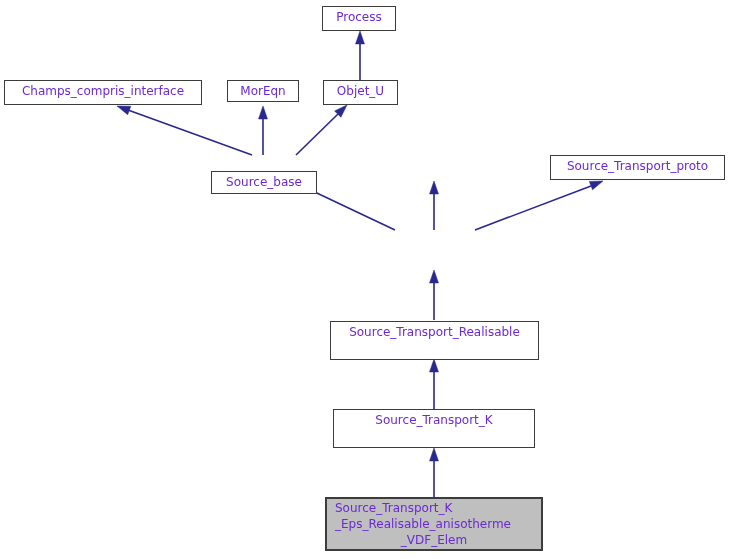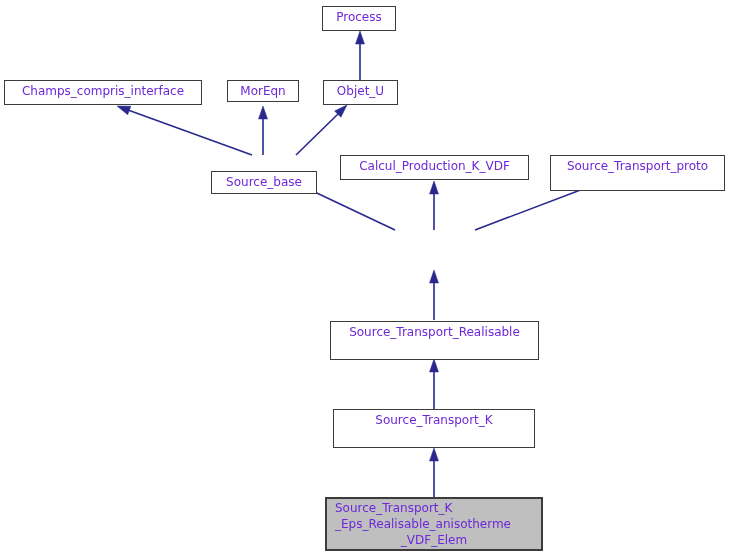--- a/index.html
+++ b/index.html
@@ -134,25 +134,22 @@
   </div>
 
   <div class="node" style="left:323px; top:80px; width:75px; height:25px;">
     <span class="line">Objet_U</span>
   </div>
 
   <div class="node" style="left:211px; top:171px; width:106px; height:23px;">
     <span class="line">Source_base</span>
   </div>
 
-  <div class="node" style="left:340px; top:155px; width:189px; height:25px;">
-    <span class="line">Calcul_Production_K_VDF</span>
-  </div>
 
-  <div class="node" style="left:550px; top:155px; width:175px; height:36px;">
+  <div class="node" style="left:550px; top:155px; width:175px; height:25px;">
     <span class="line">Source_Transport_proto</span>
   </div>
 
 
   <div class="node" style="left:330px; top:321px; width:209px; height:39px;">
     <span class="line">Source_Transport_Realisable</span>
   </div>
 
   <div class="node" style="left:333px; top:409px; width:202px; height:39px;">
     <span class="line">Source_Transport_K</span>

